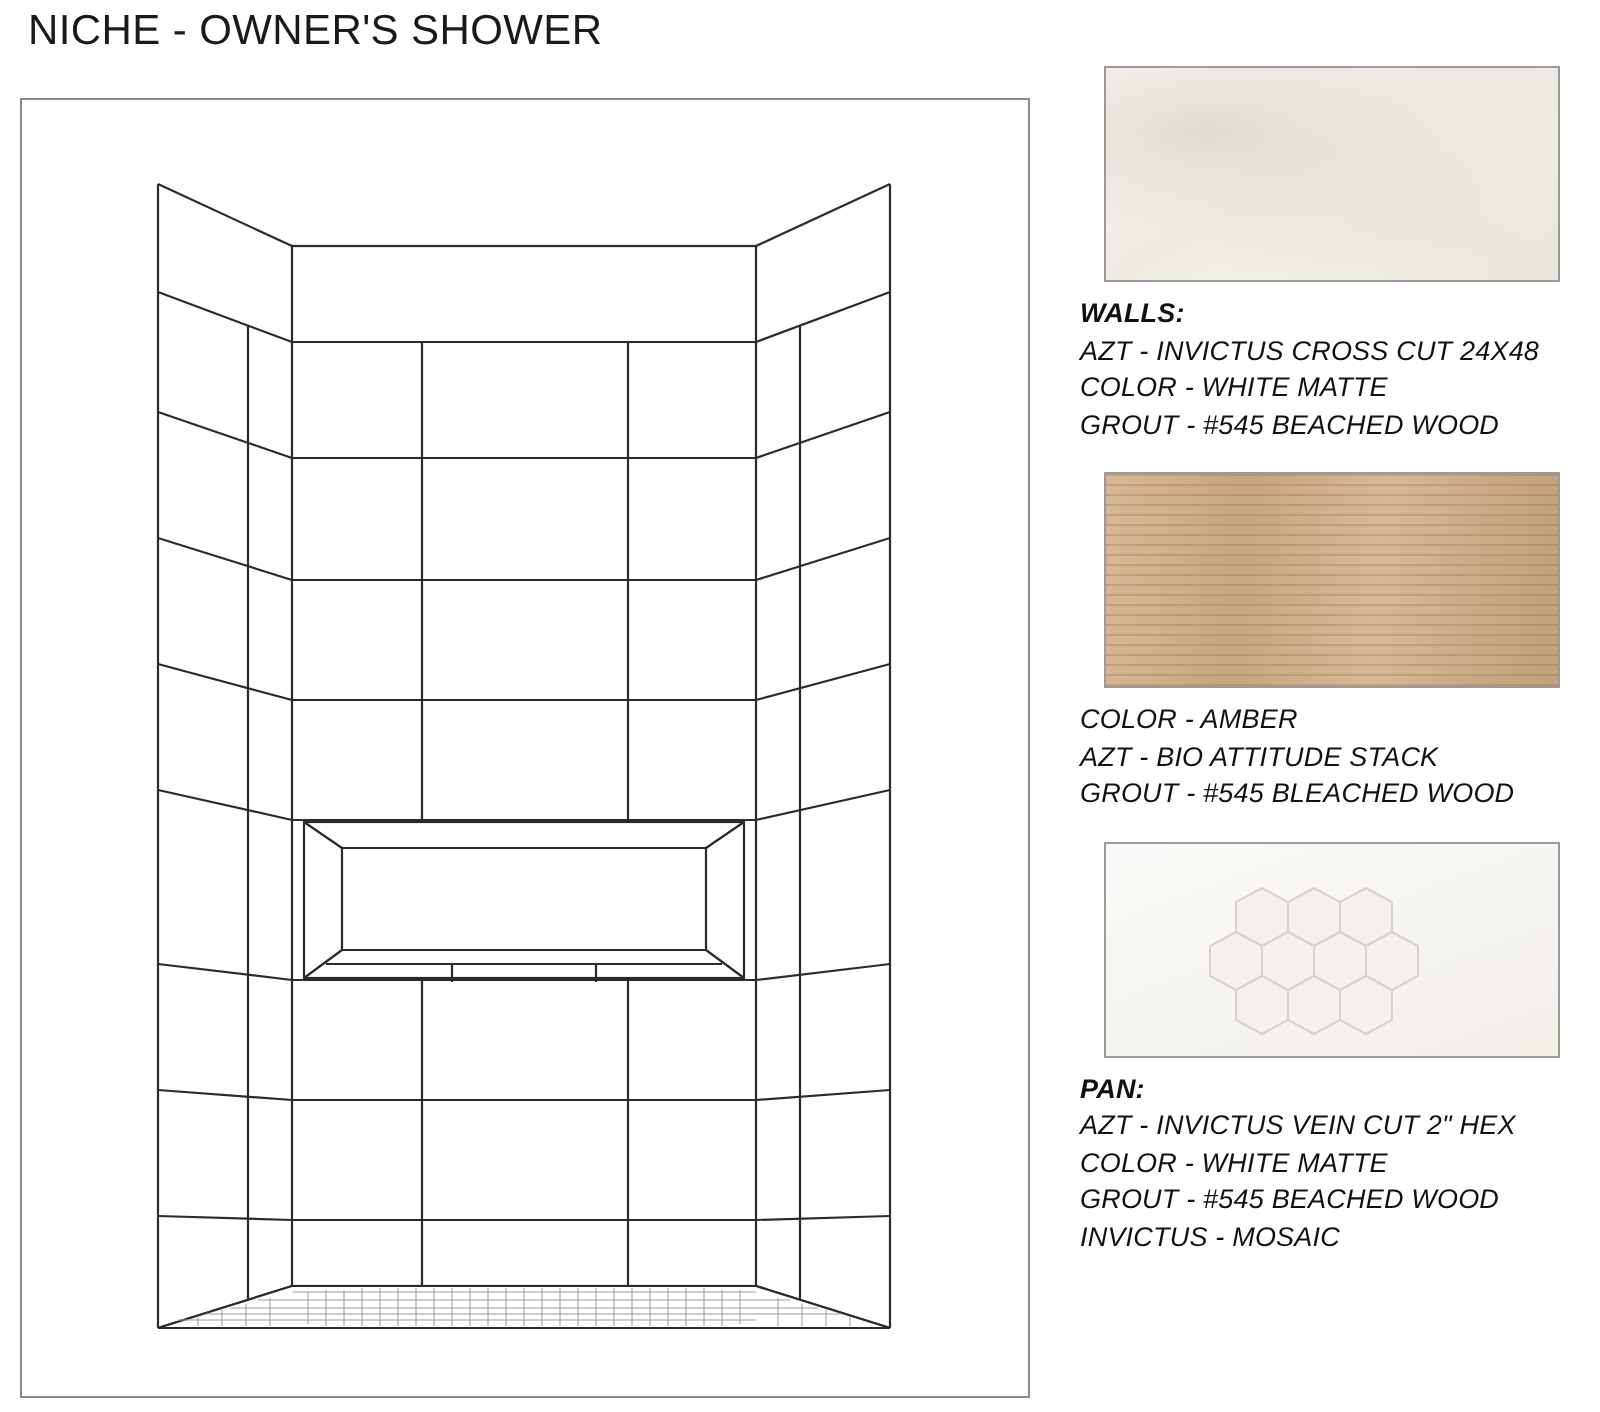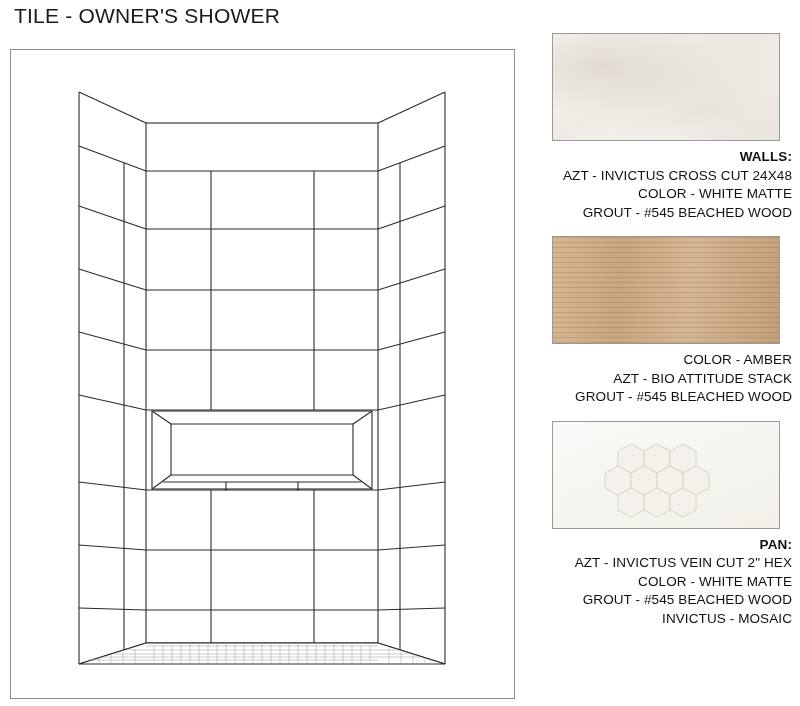--- a/index.html
+++ b/index.html
@@ -87,40 +87,41 @@
         rgba(120, 84, 52, 0.22) 1px,
         rgba(255,255,255,0.0) 1px,
         rgba(255,255,255,0.0) 5px),
       linear-gradient(95deg, #d7b894 0%, #c9a67f 30%, #d6b896 60%, #c2a079 100%);
   }
   .swatch-pan {
     background: linear-gradient(160deg, #fbfaf8 0%, #f2efe9 100%);
   }
 
   .legend-caption {
-    text-align: right;
+    text-align: left;
     font-size: 13.5px;
     line-height: 18.5px;
     margin-top: 7px;
     color: #111;
     letter-spacing: 0.1px;
+    font-style: italic;
   }
   .legend-caption .legend-head {
     font-weight: bold;
     display: block;
   }
   .legend-caption .legend-line {
     display: block;
     white-space: nowrap;
   }
 </style>
 </head>
 <body>
 
-<div id="page-title">TILE - OWNER'S SHOWER</div>
+<div id="page-title">NICHE - OWNER'S SHOWER</div>
 
 <div id="drawing-panel">
   <svg id="shower-svg" width="503" height="648" viewBox="0 0 503 648">
     <g fill="none" stroke="#2b2b2b" stroke-width="1.1" stroke-linejoin="miter">
 
       <rect x="135" y="73" width="232" height="520"></rect>
 
       <line x1="135" y1="121" x2="367" y2="121"></line>
       <line x1="135" y1="179" x2="367" y2="179"></line>
       <line x1="135" y1="240" x2="367" y2="240"></line>

